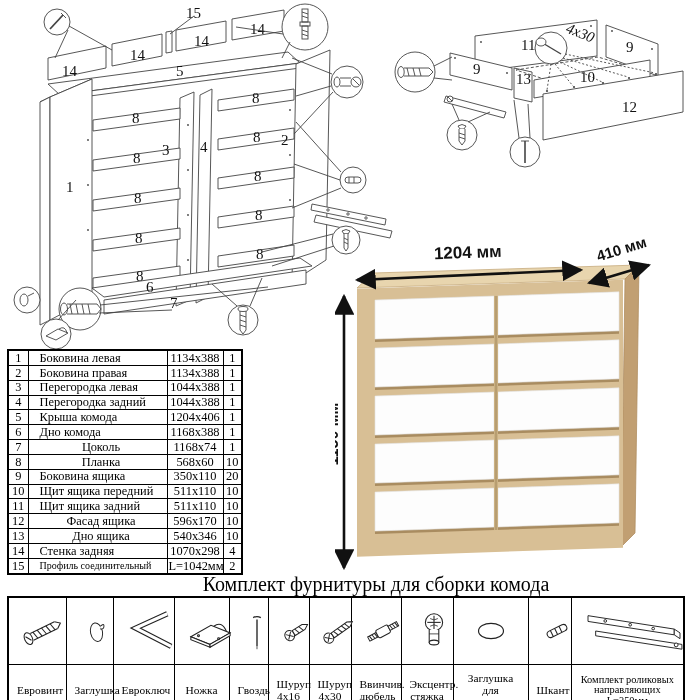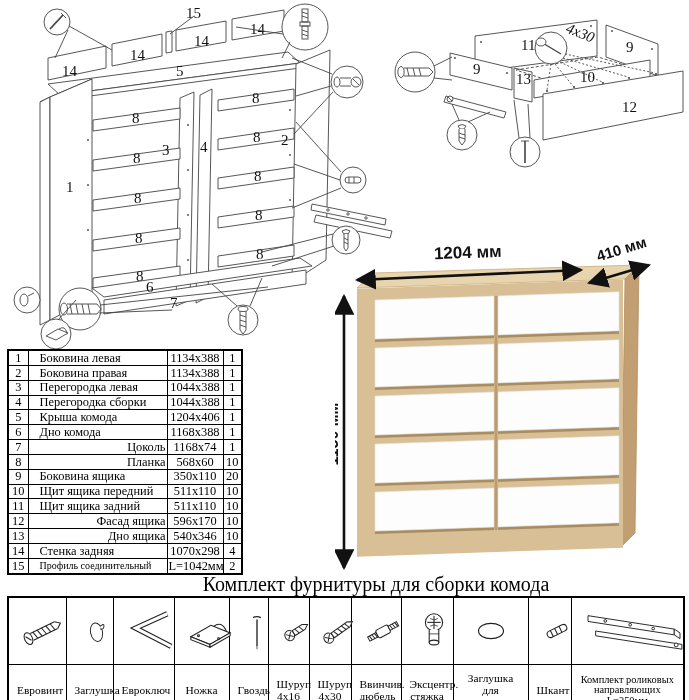--- a/index.html
+++ b/index.html
@@ -10,21 +10,21 @@
   .plabel{font-size:15px;}
   .dim{font-family:"Liberation Sans",sans-serif;font-weight:700;fill:#111;}
 
   
   #parts-table{left:7px;top:349px;width:234px;border-collapse:collapse;table-layout:fixed;
                border:2px solid #000;}
   #parts-table td{border:1px solid #000;font-size:12.4px;line-height:1;height:13.85px;
                   padding:0 1px;white-space:nowrap;overflow:hidden;}
   #parts-table td.num, #parts-table td.qty, #parts-table td.size{text-align:center;}
   #parts-table td.nm{padding-left:11px;}
-  #parts-table tr.ind td.nm{text-align:right;padding-left:8px;}
+  #parts-table tr.ind td.nm{text-align:center;padding-left:8px;}
   #parts-table tr.small td.nm{font-size:10px;margin-top:44px;}
 
   
   #hw-title{left:0;top:573px;width:689px;text-align:center;font-size:20px;
             padding-left:63px;box-sizing:border-box;}
 
   
   #hw-table{left:7px;top:596px;width:676px;border-collapse:collapse;table-layout:fixed;
             border:2px solid #000;}
   #hw-table td{border:1px solid #000;text-align:center;padding:8px;}
@@ -373,21 +373,21 @@
           <td class="qty">1</td>
         </tr>
       <tr>
           <td class="num">3</td>
           <td class="nm">Перегородка левая</td>
           <td class="size">1044x388</td>
           <td class="qty">1</td>
         </tr>
       <tr>
           <td class="num">4</td>
-          <td class="nm">Перегородка сборки</td>
+          <td class="nm">Перегородка задний</td>
           <td class="size">1044x388</td>
           <td class="qty">1</td>
         </tr>
       <tr>
           <td class="num">5</td>
           <td class="nm">Крыша комода</td>
           <td class="size">1204x406</td>
           <td class="qty">1</td>
         </tr>
       <tr>

